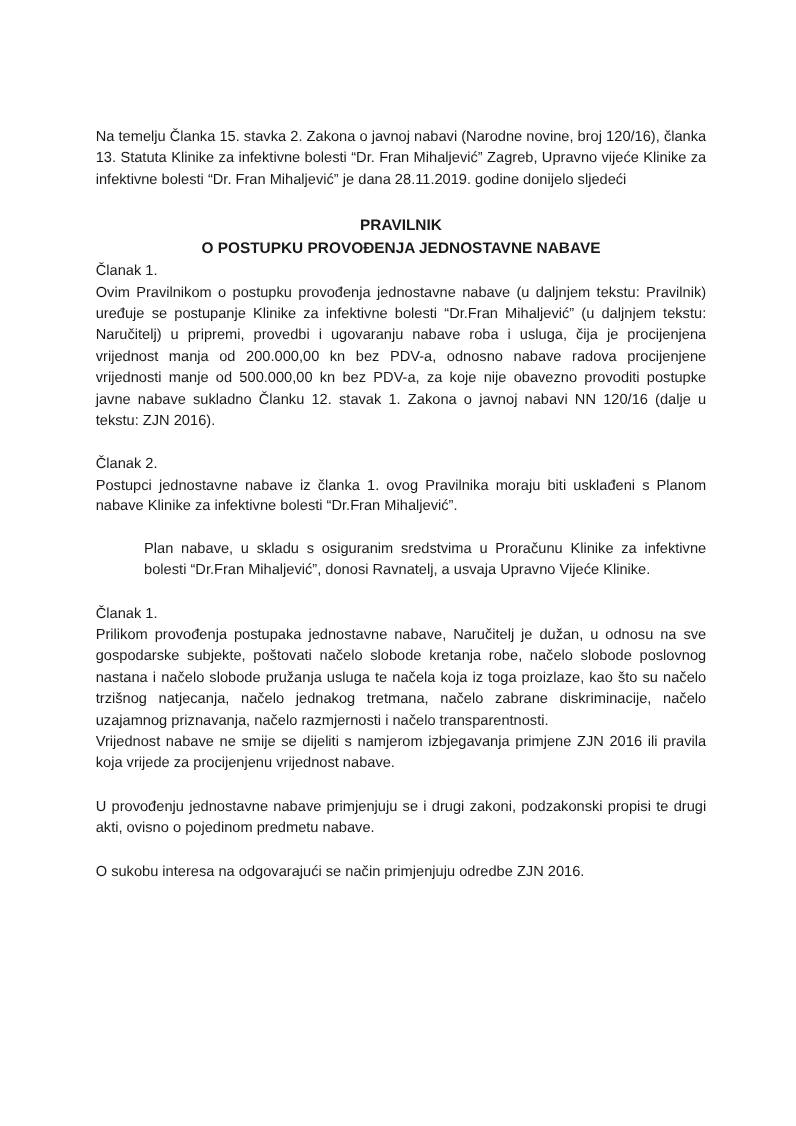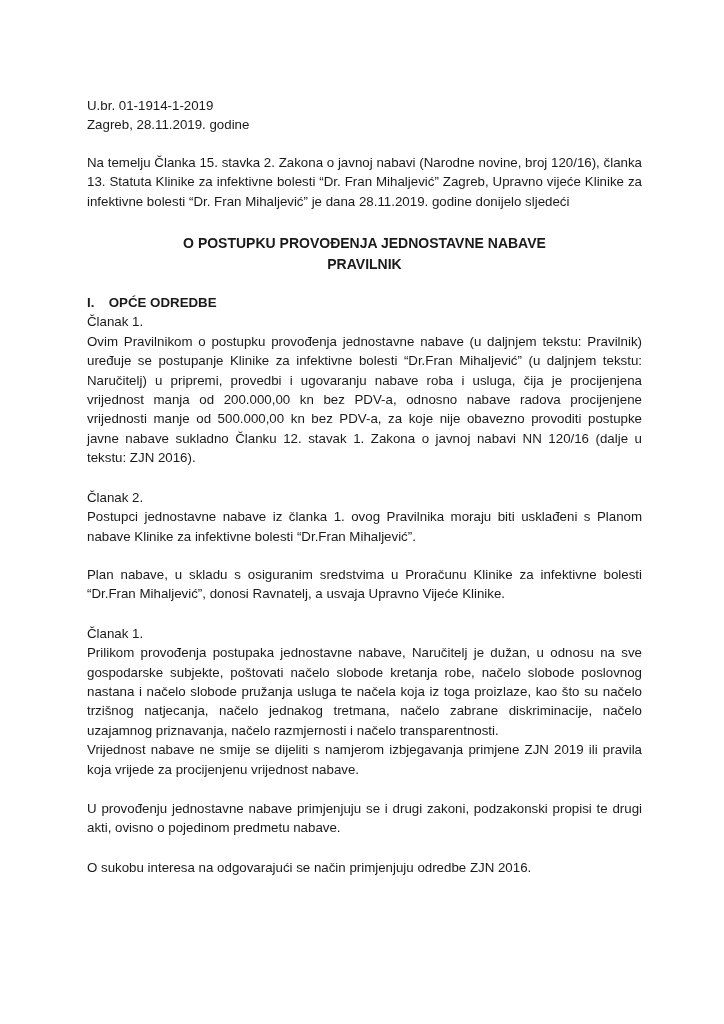--- a/index.html
+++ b/index.html
@@ -11,58 +11,50 @@
     .ref p { margin: 0; }
     .para { margin: 0; text-align: justify; text-align-last: left; }
     .preamble { margin-top: 18px; }
     .title-block { text-align: center; font-weight: bold; font-size: 14px; line-height: 21px; margin-top: 22px; }
     .title-block div { margin: 0; }
     .section-head { font-weight: bold; margin-top: 18px; font-size: 13.3px; }
     .section-head .num { display: inline-block; width: 18px; }
     .art-head { margin: 0; }
     .art { margin-top: 0; }
     .art.gap { margin-top: 20px; }
-    .para.gap { margin-top: 19px; }
+    .para.gap { margin-top: 19px; margin-left: 44px; }
   </style>
 </head>
 <body>
 
 <div class="page">
-  <div class="ref">
-    <p>U.br. 01-1914-1-2019</p>
-    <p>Zagreb, 28.11.2019. godine</p>
-  </div>
 
   <p class="para preamble">Na temelju Članka 15. stavka 2. Zakona o javnoj nabavi (Narodne novine, broj 120/16), članka 13. Statuta Klinike za infektivne bolesti “Dr. Fran Mihaljević” Zagreb, Upravno vijeće Klinike za infektivne bolesti “Dr. Fran Mihaljević” je dana 28.11.2019. godine donijelo sljedeći</p>
 
   <div class="title-block">
+    <div>PRAVILNIK</div>
     <div>O POSTUPKU PROVOĐENJA JEDNOSTAVNE NABAVE</div>
-    <div>PRAVILNIK</div>
   </div>
 
-  <div class="section-head">
-    <span class="num">I.</span>
-    <span>OPĆE ODREDBE</span>
-  </div>
 
   <div class="art">
     <p class="art-head">Članak 1.</p>
     <p class="para">Ovim Pravilnikom o postupku provođenja jednostavne nabave (u daljnjem tekstu: Pravilnik) uređuje se postupanje Klinike za infektivne bolesti “Dr.Fran Mihaljević” (u daljnjem tekstu: Naručitelj) u pripremi, provedbi i ugovaranju nabave roba i usluga, čija je procijenjena vrijednost manja od 200.000,00 kn bez PDV-a, odnosno nabave radova procijenjene vrijednosti manje od 500.000,00 kn bez PDV-a, za koje nije obavezno provoditi postupke javne nabave sukladno Članku 12. stavak 1. Zakona o javnoj nabavi NN 120/16 (dalje u tekstu: ZJN 2016).</p>
   </div>
 
   <div class="art gap">
     <p class="art-head">Članak 2.</p>
     <p class="para">Postupci jednostavne nabave iz članka 1. ovog Pravilnika moraju biti usklađeni s Planom nabave Klinike za infektivne bolesti “Dr.Fran Mihaljević”.</p>
     <p class="para gap">Plan nabave, u skladu s osiguranim sredstvima u Proračunu Klinike za infektivne bolesti “Dr.Fran Mihaljević”, donosi Ravnatelj, a usvaja Upravno Vijeće Klinike.</p>
   </div>
 
   <div class="art gap">
     <p class="art-head">Članak 1.</p>
     <p class="para">Prilikom provođenja postupaka jednostavne nabave, Naručitelj je dužan, u odnosu na sve gospodarske subjekte, poštovati načelo slobode kretanja robe, načelo slobode poslovnog nastana i načelo slobode pružanja usluga te načela koja iz toga proizlaze, kao što su načelo trzišnog natjecanja, načelo jednakog tretmana, načelo zabrane diskriminacije, načelo uzajamnog priznavanja, načelo razmjernosti i načelo transparentnosti.</p>
-    <p class="para">Vrijednost nabave ne smije se dijeliti s namjerom izbjegavanja primjene ZJN 2019 ili pravila koja vrijede za procijenjenu vrijednost nabave.</p>
+    <p class="para">Vrijednost nabave ne smije se dijeliti s namjerom izbjegavanja primjene ZJN 2016 ili pravila koja vrijede za procijenjenu vrijednost nabave.</p>
   </div>
 
   <div class="art gap">
     <p class="para">U provođenju jednostavne nabave primjenjuju se i drugi zakoni, podzakonski propisi te drugi akti, ovisno o pojedinom predmetu nabave.</p>
   </div>
 
   <div class="art gap">
     <p class="para">O sukobu interesa na odgovarajući se način primjenjuju odredbe ZJN 2016.</p>
   </div>
 </div>

